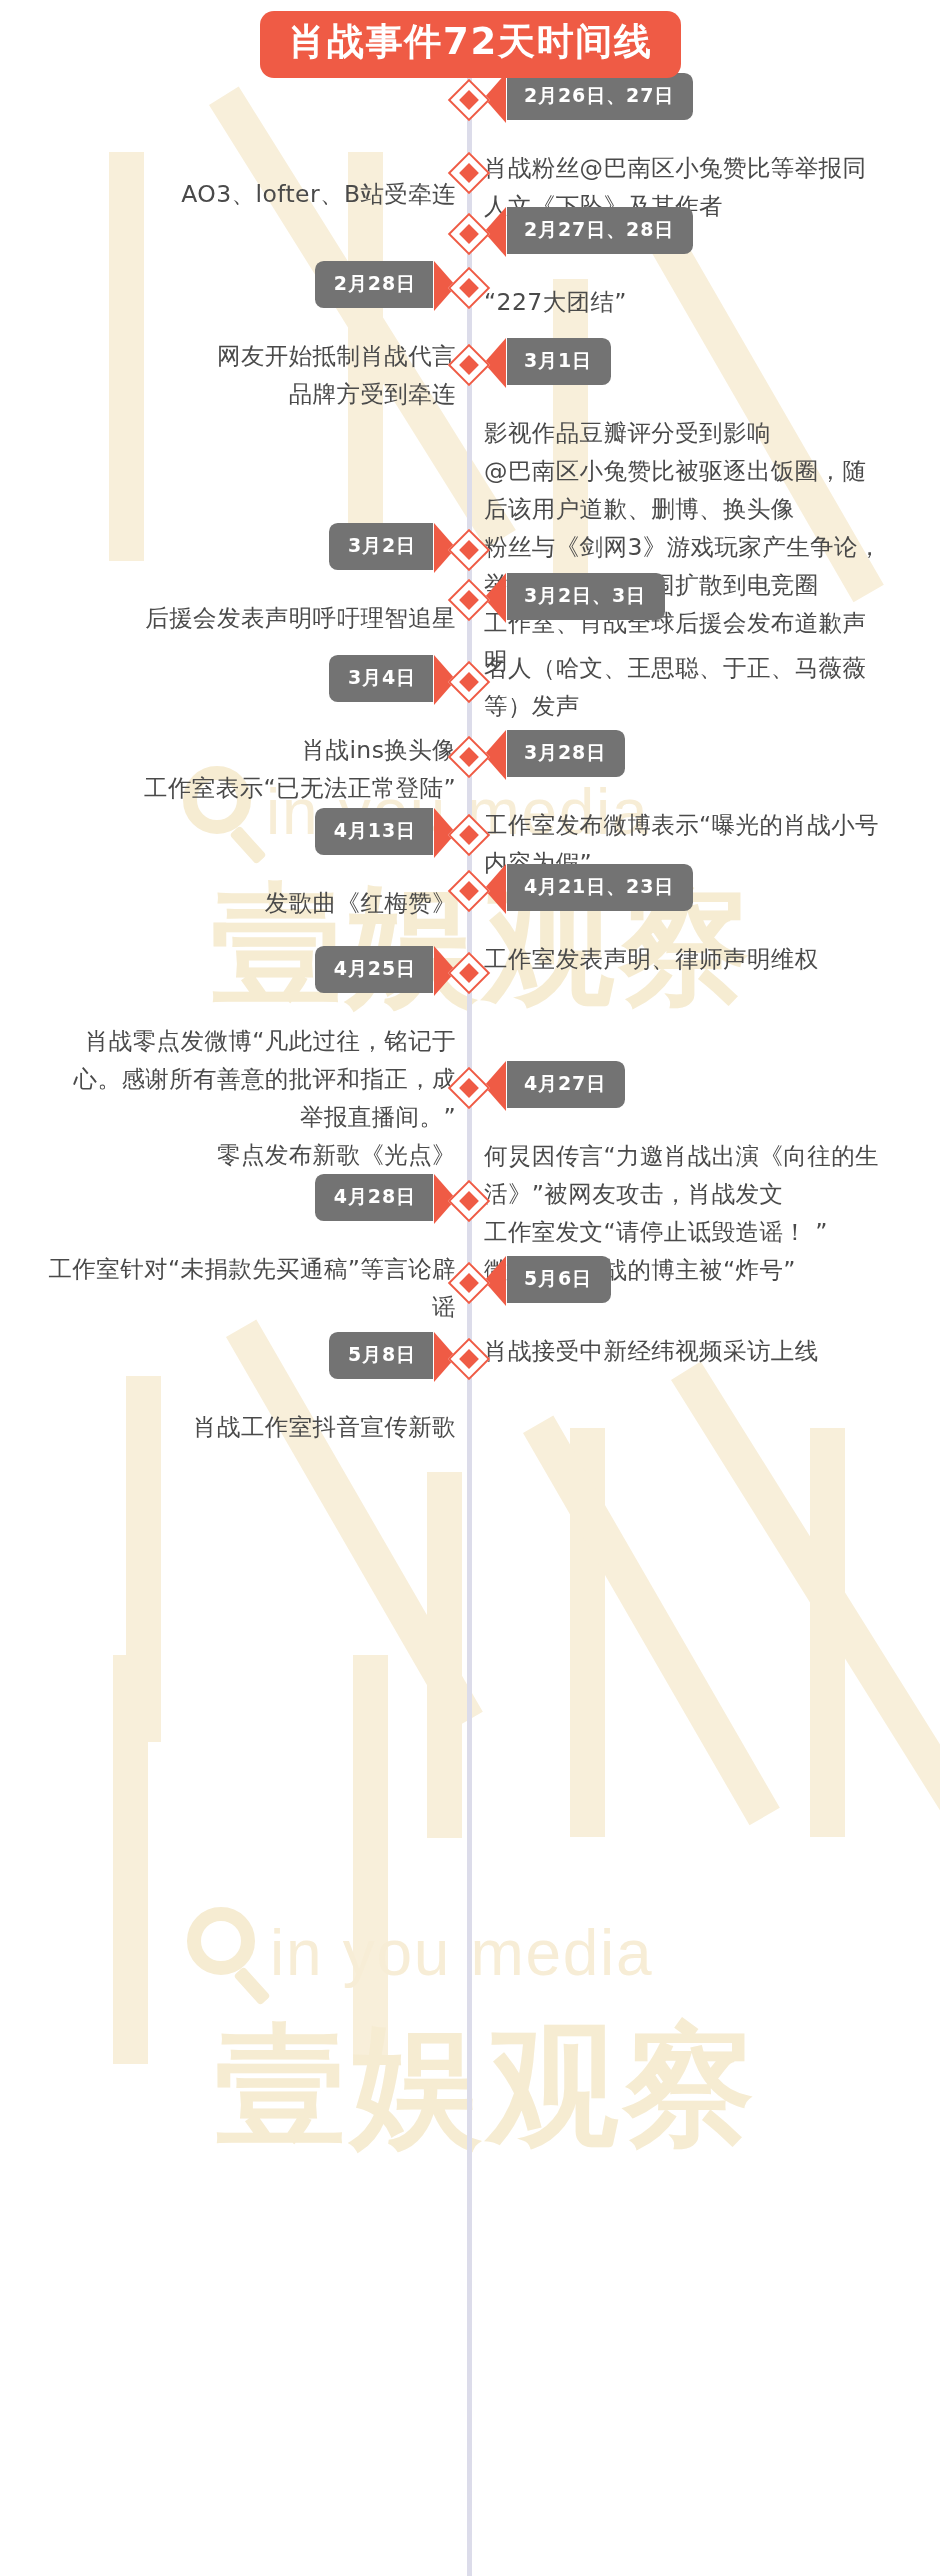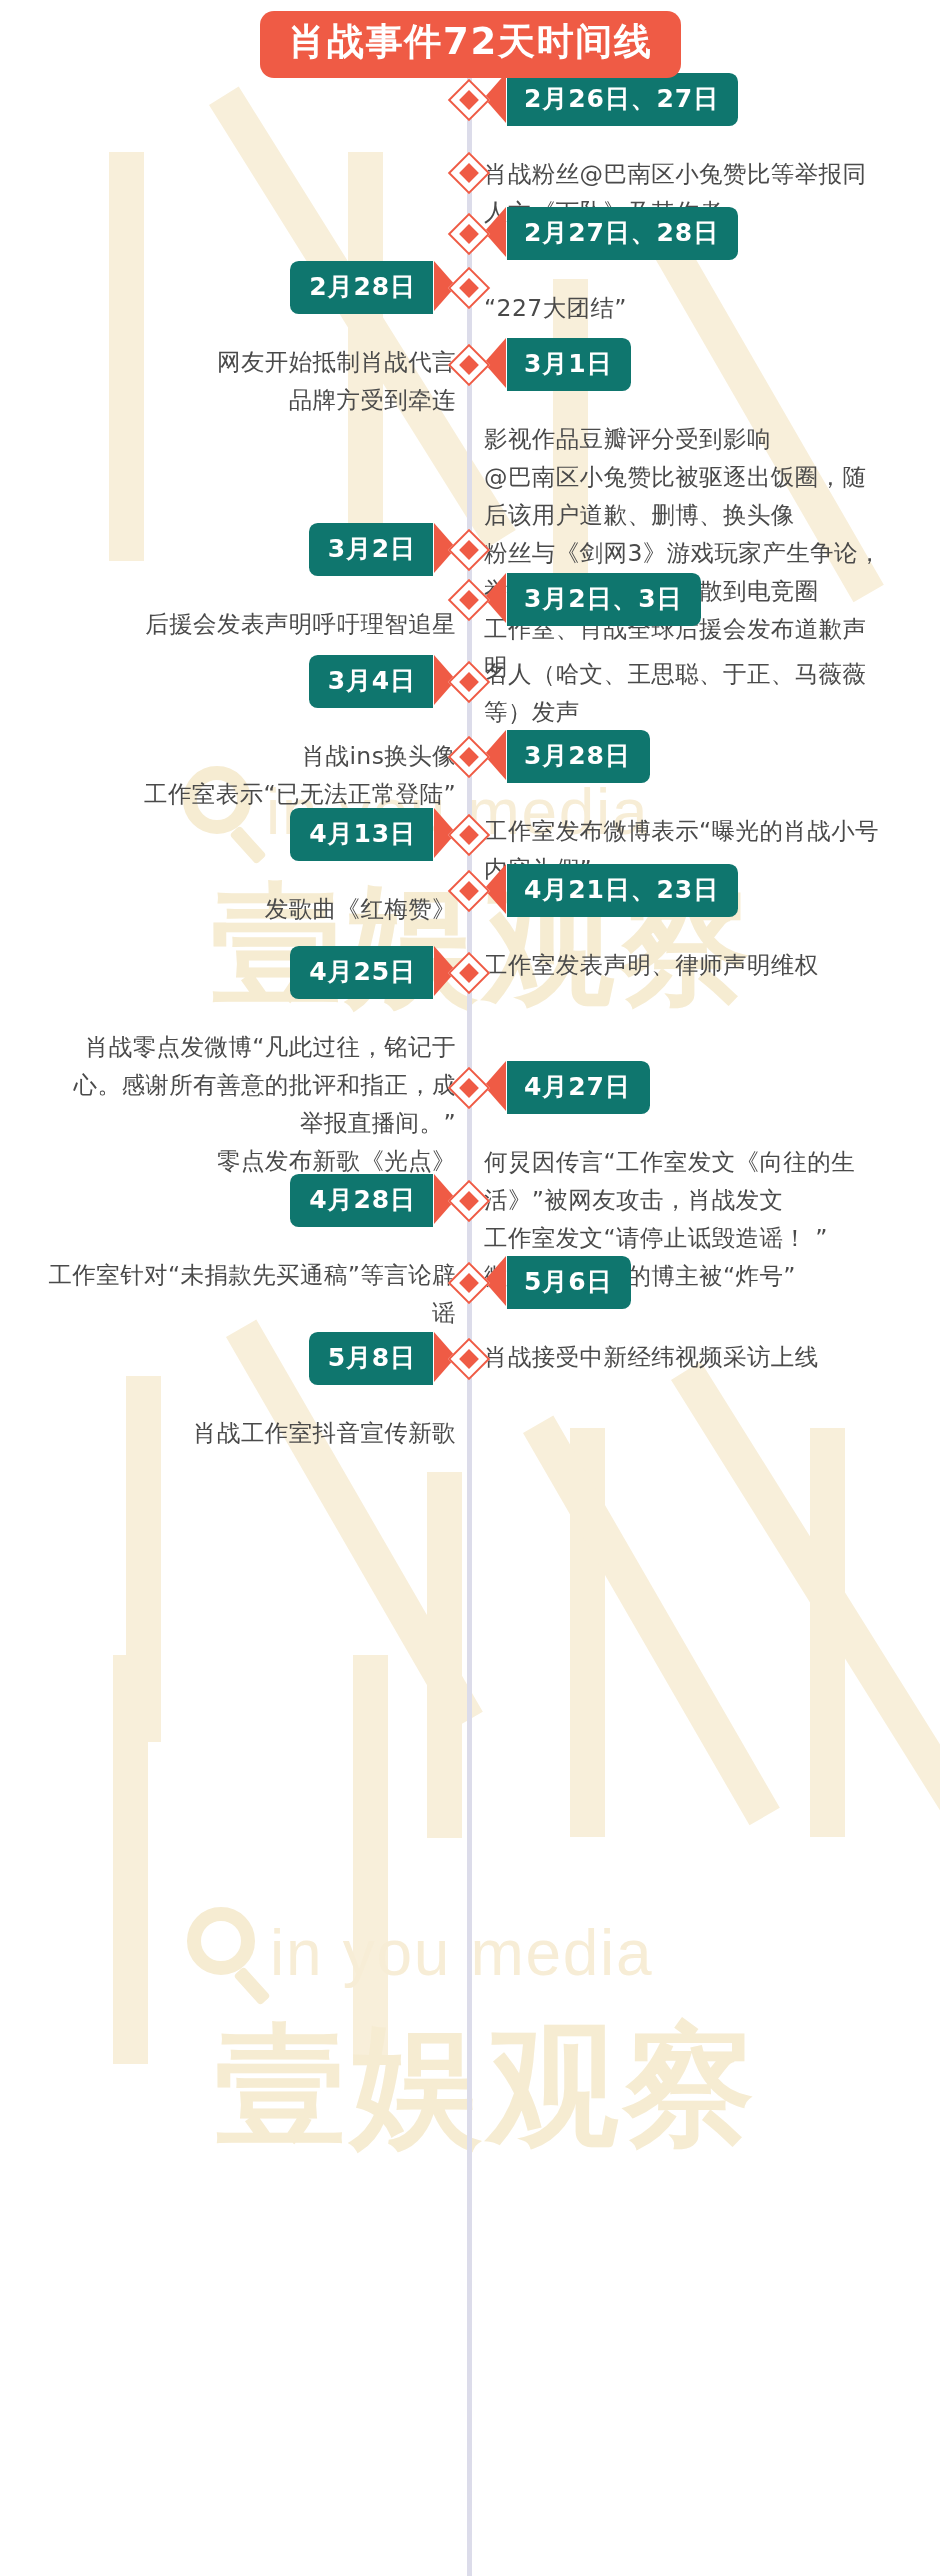--- a/index.html
+++ b/index.html
@@ -130,23 +130,23 @@
     left: 13px; top: 13px;
     width: 14px; height: 14px;
     background: #ef5b45;
     transform: rotate(45deg);
   }
 
   
   .flag {
     display: inline-block;
     position: relative;
-    background: #0f766e;
+    background: #737373;
     color: #fff;
-    font-size: 25px;
+    font-size: 19px;
     font-weight: 700;
     line-height: 1;
     padding: 13px 19px 15px 19px;
     font-family: "DejaVu Sans", sans-serif;
     letter-spacing: 0.9px;
   }
   
   .row.right .flag {
     border-radius: 0 8.7px 8.7px 0;
     margin-left: 22.6px;
@@ -243,20 +243,23 @@
             <div>人文《下坠》及其作者</div>
           </div>
         </div>
       </div>
       <div class="row left" style="top: 146px;">
         <div class="diamond" style="top: 7px;">
           <div class="outer"></div>
           <div class="inner"></div>
         </div>
         <div class="side">
+          <div class="desc">
+            <div>AO3、lofter、B站受牵连</div>
+          </div>
         </div>
       </div>
       <div class="row right" style="top: 207px;">
         <div class="diamond" style="top: 7px;">
           <div class="outer"></div>
           <div class="inner"></div>
         </div>
         <div class="side">
           <div><span class="flag">2月27日、28日</span></div>
           <div class="desc">
@@ -386,21 +389,21 @@
         </div>
       </div>
       <div class="row right" style="top: 1061px;">
         <div class="diamond" style="top: 7px;">
           <div class="outer"></div>
           <div class="inner"></div>
         </div>
         <div class="side">
           <div><span class="flag">4月27日</span></div>
           <div class="desc">
-            <div>何炅因传言“工作室发文《向往的生</div>
+            <div>何炅因传言“力邀肖战出演《向往的生</div>
             <div>活》”被网友攻击，肖战发文</div>
             <div>工作室发文“请停止诋毁造谣！ ”</div>
             <div>微博抵制肖战的博主被“炸号”</div>
           </div>
         </div>
       </div>
       <div class="row left" style="top: 1174px;">
         <div class="diamond" style="top: 7px;">
           <div class="outer"></div>
           <div class="inner"></div>

